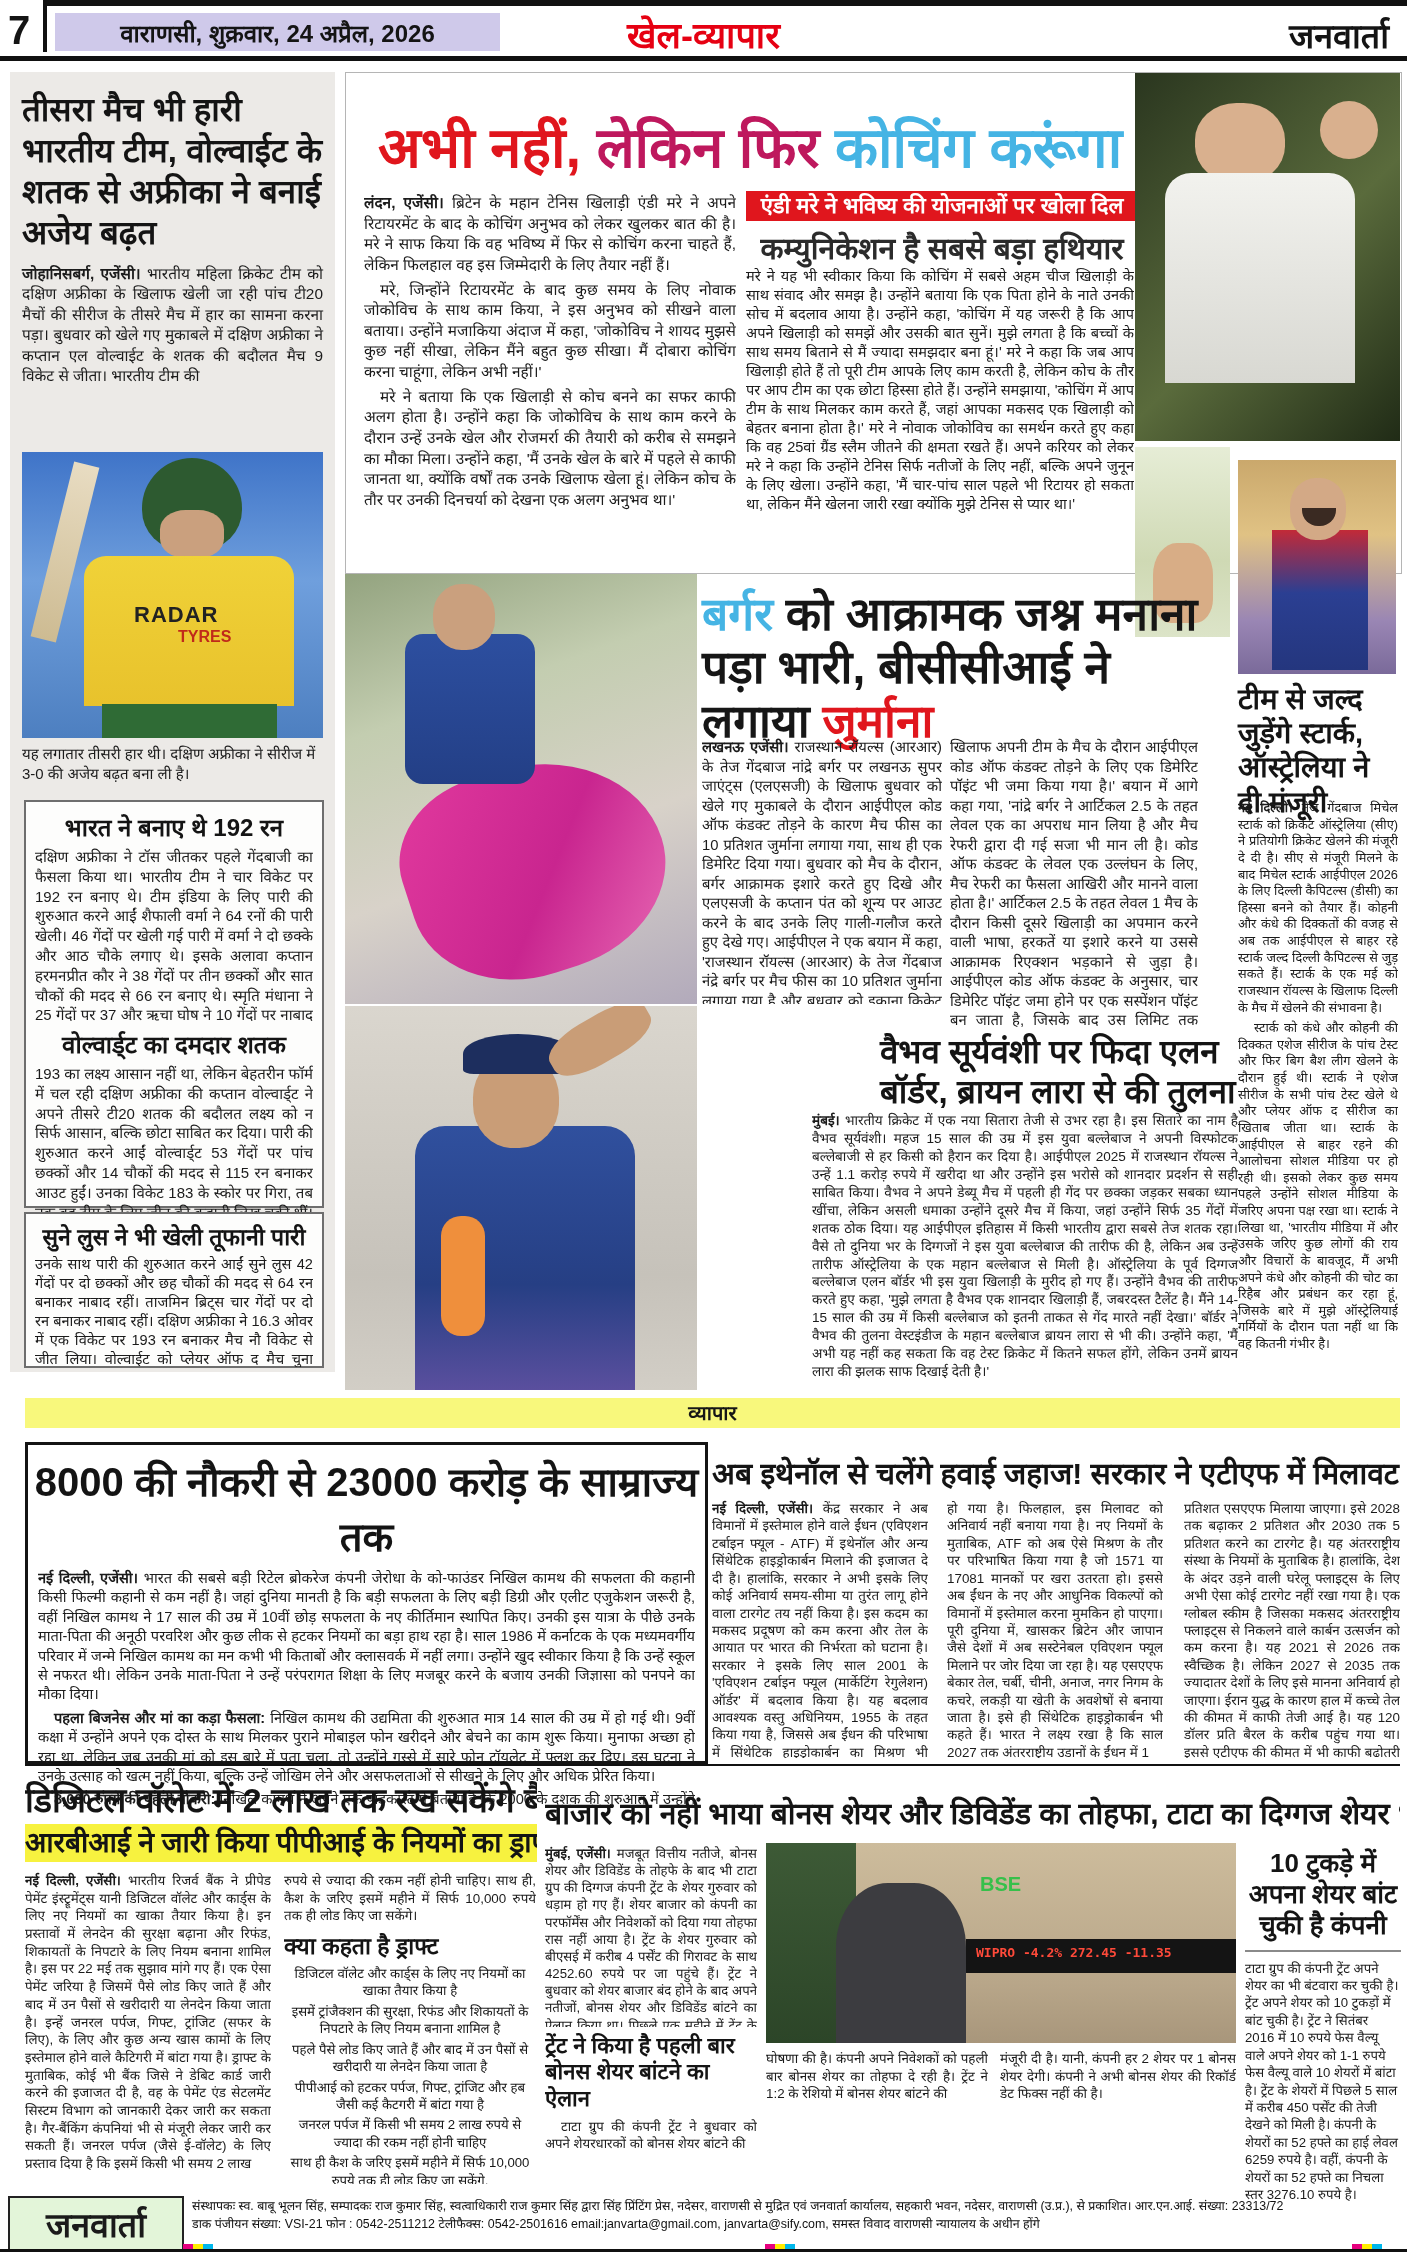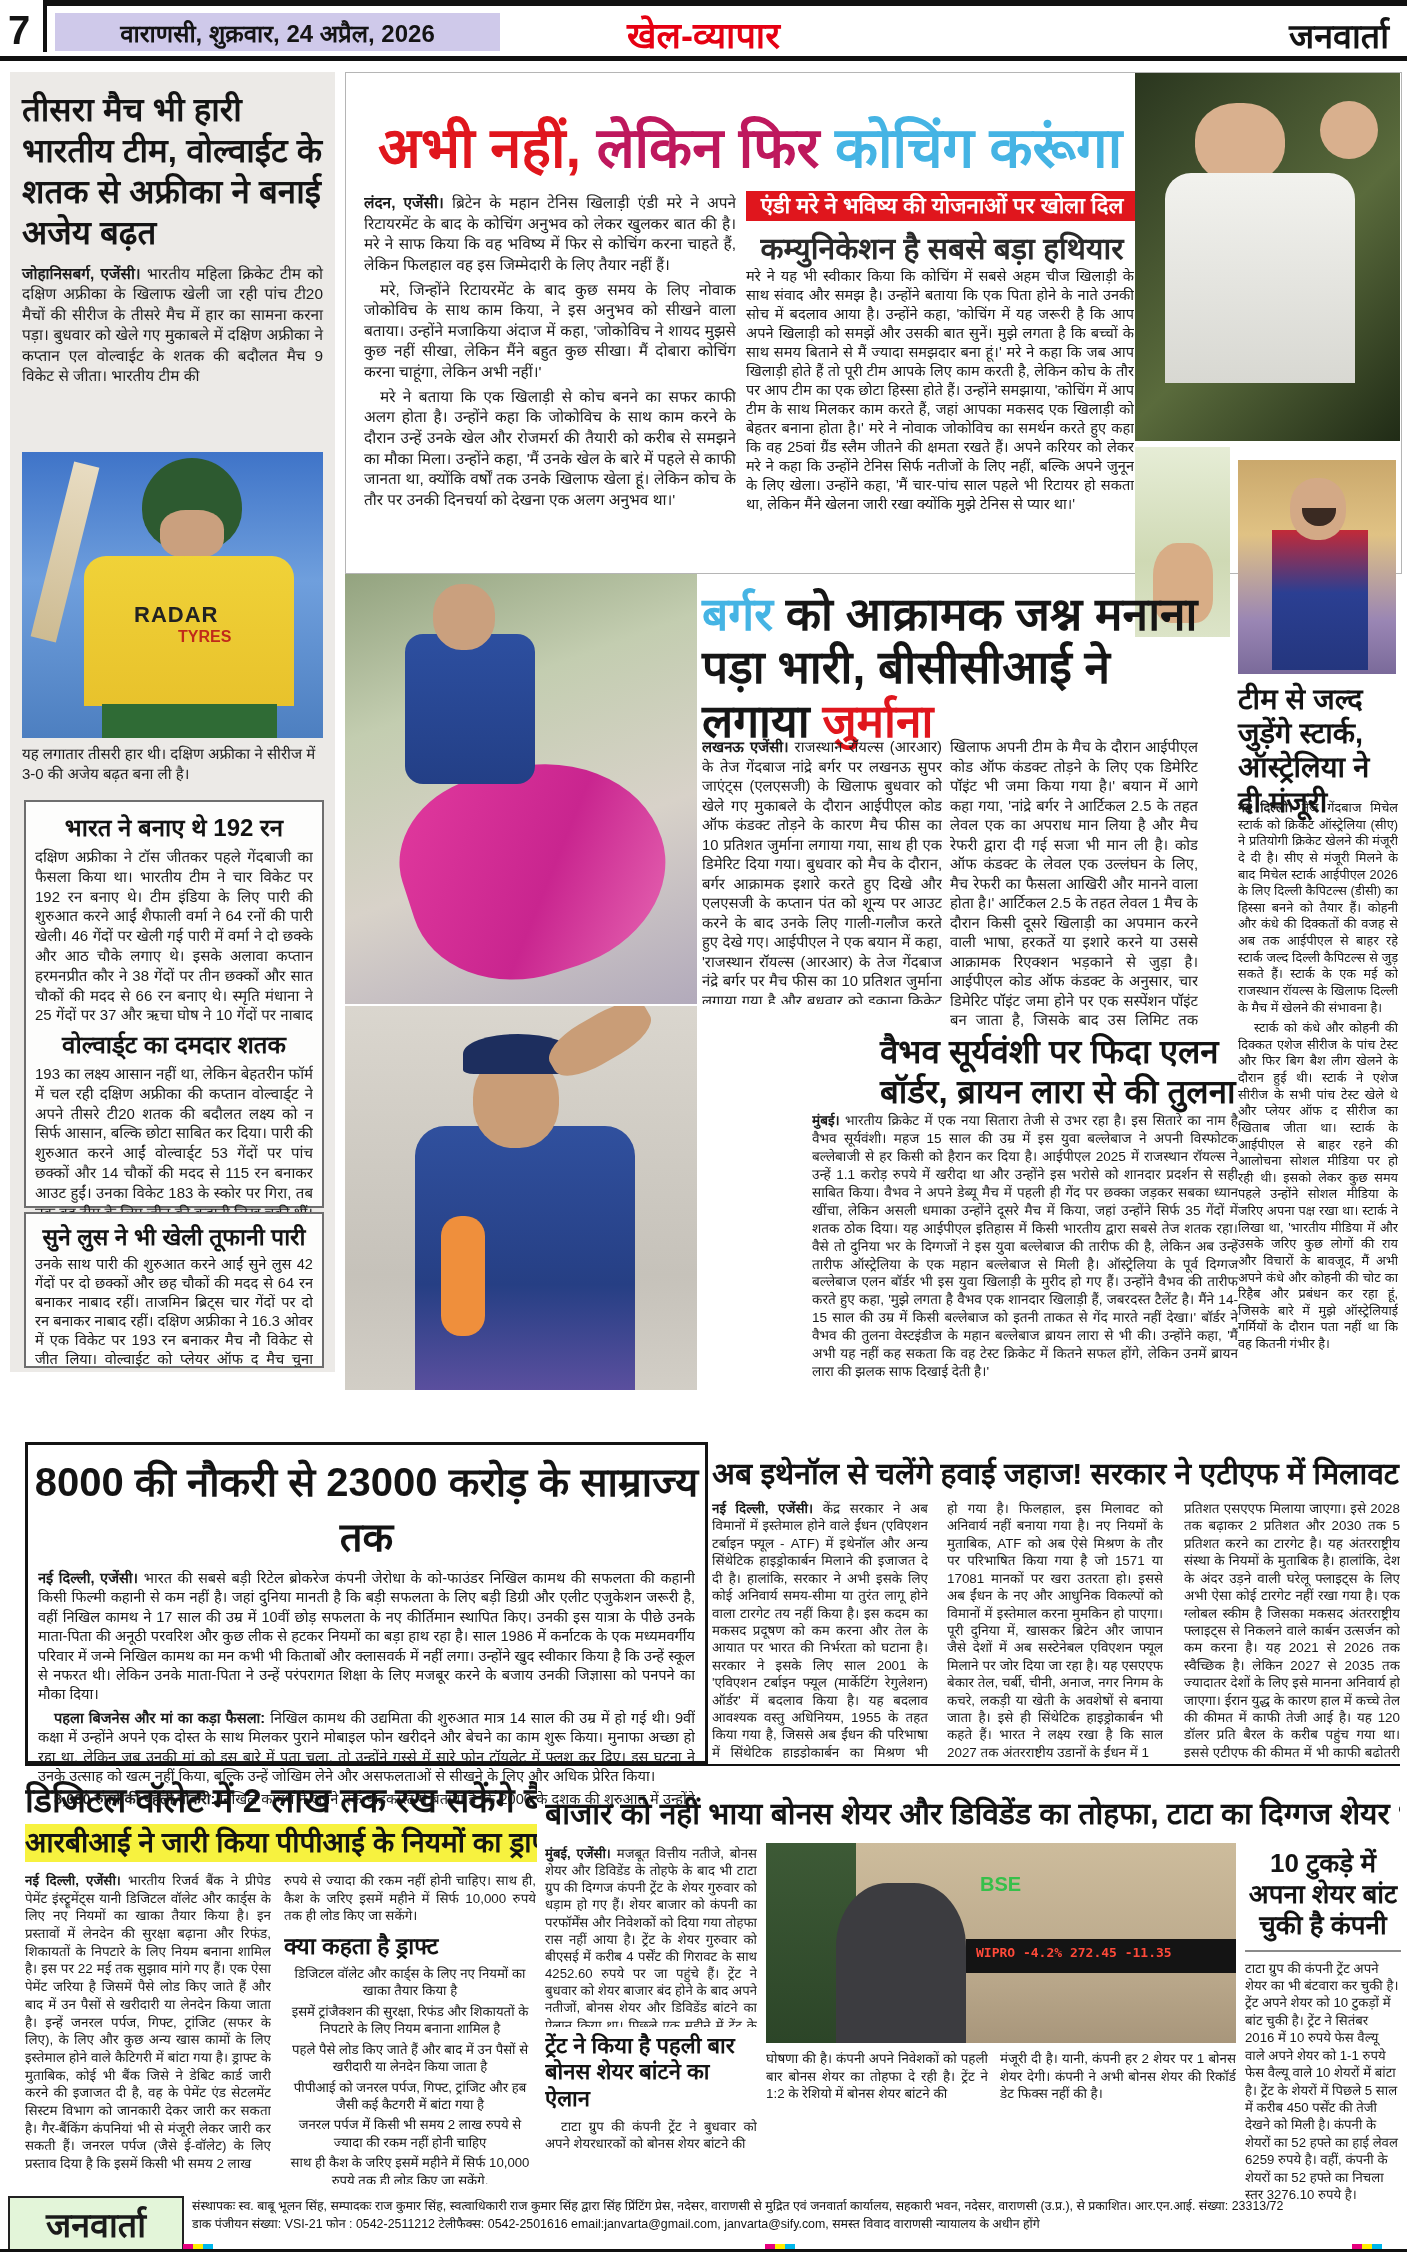--- a/index.html
+++ b/index.html
@@ -119,20 +119,21 @@
     <div style="left:34px;top:70px;width:96px;height:140px;background:linear-gradient(180deg,#c22a38,#2b3f92 45%,#24367e)"></div>
     <div style="left:52px;top:18px;width:56px;height:62px;background:#d3a986;border-radius:46%"></div>
     <div style="left:64px;top:48px;width:34px;height:18px;background:#3a2a22;border-radius:0 0 16px 16px"></div>
   </div>
   <div class="abs hl" style="left:1238px;top:682px;width:162px;font-size:29px;line-height:1.18">टीम से जल्द जुड़ेंगे स्टार्क, ऑस्ट्रेलिया ने दी मंजूरी</div>
   <div class="abs bt clip" style="left:1238px;top:800px;width:160px;height:588px;font-size:12.8px;line-height:1.3">
     <p><b>नई दिल्ली।</b> <span>तेज गेंदबाज मिचेल स्टार्क को क्रिकेट ऑस्ट्रेलिया (सीए) ने प्रतियोगी क्रिकेट खेलने की मंजूरी दे दी है। सीए से मंजूरी मिलने के बाद मिचेल स्टार्क आईपीएल 2026 के लिए दिल्ली कैपिटल्स (डीसी) का हिस्सा बनने को तैयार हैं। कोहनी और कंधे की दिक्कतों की वजह से अब तक आईपीएल से बाहर रहे स्टार्क जल्द दिल्ली कैपिटल्स से जुड़ सकते हैं। स्टार्क के एक मई को राजस्थान रॉयल्स के खिलाफ दिल्ली के मैच में खेलने की संभावना है।</span></p>
     <p>स्टार्क को कंधे और कोहनी की दिक्कत एशेज सीरीज के पांच टेस्ट और फिर बिग बैश लीग खेलने के दौरान हुई थी। स्टार्क ने एशेज सीरीज के सभी पांच टेस्ट खेले थे और प्लेयर ऑफ द सीरीज का खिताब जीता था। स्टार्क के आईपीएल से बाहर रहने की आलोचना सोशल मीडिया पर हो रही थी। इसको लेकर कुछ समय पहले उन्होंने सोशल मीडिया के जरिए अपना पक्ष रखा था। स्टार्क ने लिखा था, 'भारतीय मीडिया में और उसके जरिए कुछ लोगों की राय और विचारों के बावजूद, मैं अभी अपने कंधे और कोहनी की चोट का रिहैब और प्रबंधन कर रहा हूं, जिसके बारे में मुझे ऑस्ट्रेलियाई गर्मियों के दौरान पता नहीं था कि वह कितनी गंभीर है।</p>
   </div>
 
+  <div class="abs vyapar" style="left:25px;top:1398px;width:1375px;height:30px;font-size:20px;line-height:30px;color:#161616">व्यापार</div>
 
   <div class="abs" style="left:25px;top:1442px;width:677px;height:316px;border:3px solid #141414;background:#fff">
     <div class="hl" style="margin-top:8px;text-align:center;font-size:40px">8000 की नौकरी से 23000 करोड़ के साम्राज्य तक</div>
     <div class="bt clip" style="margin:6px 10px 0 10px;font-size:14.6px;line-height:1.33;height:240px">
       <p><b>नई दिल्ली, एजेंसी।</b> <span>भारत की सबसे बड़ी रिटेल ब्रोकरेज कंपनी जेरोधा के को-फाउंडर निखिल कामथ की सफलता की कहानी किसी फिल्मी कहानी से कम नहीं है। जहां दुनिया मानती है कि बड़ी सफलता के लिए बड़ी डिग्री और एलीट एजुकेशन जरूरी है, वहीं निखिल कामथ ने 17 साल की उम्र में 10वीं छोड़ सफलता के नए कीर्तिमान स्थापित किए। उनकी इस यात्रा के पीछे उनके माता-पिता की अनूठी परवरिश और कुछ लीक से हटकर नियमों का बड़ा हाथ रहा है। साल 1986 में कर्नाटक के एक मध्यमवर्गीय परिवार में जन्मे निखिल कामथ का मन कभी भी किताबों और क्लासवर्क में नहीं लगा। उन्होंने खुद स्वीकार किया है कि उन्हें स्कूल से नफरत थी। लेकिन उनके माता-पिता ने उन्हें परंपरागत शिक्षा के लिए मजबूर करने के बजाय उनकी जिज्ञासा को पनपने का मौका दिया।</span></p>
       <p><b>पहला बिजनेस और मां का कड़ा फैसला:</b><span> निखिल कामथ की उद्यमिता की शुरुआत मात्र 14 साल की उम्र में हो गई थी। 9वीं कक्षा में उन्होंने अपने एक दोस्त के साथ मिलकर पुराने मोबाइल फोन खरीदने और बेचने का काम शुरू किया। मुनाफा अच्छा हो रहा था, लेकिन जब उनकी मां को इस बारे में पता चला, तो उन्होंने गुस्से में सारे फोन टॉयलेट में फ्लश कर दिए। इस घटना ने उनके उत्साह को खत्म नहीं किया, बल्कि उन्हें जोखिम लेने और असफलताओं से सीखने के लिए और अधिक प्रेरित किया।</span></p>
       <p><b>8,000 रुपये की पहली नौकरी:</b><span> निखिल कामथ ने अपने एक पॉडकास्ट में बताया है कि 2000 के दशक की शुरुआत में उन्होंने बेंगलुरु के एक कॉल सेंटर में अपनी पहली नौकरी की थी। उस समय उनकी सैलरी सालाना करीब 88,000 रुपये मिलते थे, यानी महीने में लगभग 7,000 से 8,000 रुपये के बीच। निखिल रात की शिफ्ट में काम करते थे। उनका मानना है कि इस मामूली नौकरी ने उन्हें अनुशासन और काम की समझ सिखाई, जो आगे चलकर जेरोधा जैसी बड़ी कंपनी खड़ी करने में उनके काम आई।</span></p>
     </div>
   </div>
 
@@ -152,21 +153,21 @@
     <b>नई दिल्ली, एजेंसी।</b>
     <span>भारतीय रिजर्व बैंक ने प्रीपेड पेमेंट इंस्ट्रूमेंट्स यानी डिजिटल वॉलेट और कार्ड्स के लिए नए नियमों का खाका तैयार किया है। इन प्रस्तावों में लेनदेन की सुरक्षा बढ़ाना और रिफंड, शिकायतों के निपटारे के लिए नियम बनाना शामिल है। इस पर 22 मई तक सुझाव मांगे गए हैं। एक ऐसा पेमेंट जरिया है जिसमें पैसे लोड किए जाते हैं और बाद में उन पैसों से खरीदारी या लेनदेन किया जाता है। इन्हें जनरल पर्पज, गिफ्ट, ट्रांजिट (सफर के लिए), के लिए और कुछ अन्य खास कामों के लिए इस्तेमाल होने वाले कैटिगरी में बांटा गया है। ड्राफ्ट के मुताबिक, कोई भी बैंक जिसे ने डेबिट कार्ड जारी करने की इजाजत दी है, वह के पेमेंट एंड सेटलमेंट सिस्टम विभाग को जानकारी देकर जारी कर सकता है। गैर-बैंकिंग कंपनियां भी से मंजूरी लेकर जारी कर सकती हैं। जनरल पर्पज (जैसे ई-वॉलेट) के लिए प्रस्ताव दिया है कि इसमें किसी भी समय 2 लाख</span>
   </div>
   <div class="abs clip" style="left:284px;top:1872px;width:252px;height:312px">
     <div class="bt" style="font-size:13.4px;line-height:1.32">रुपये से ज्यादा की रकम नहीं होनी चाहिए। साथ ही, कैश के जरिए इसमें महीने में सिर्फ 10,000 रुपये तक ही लोड किए जा सकेंगे।</div>
     <div class="hl" style="font-size:23px;margin:4px 0 4px 0">क्या कहता है ड्राफ्ट</div>
     <div style="font-size:13.2px;line-height:1.32;color:#161616;text-align:center">
       <p style="margin:0 0 3px 0">डिजिटल वॉलेट और कार्ड्स के लिए नए नियमों का खाका तैयार किया है</p>
       <p style="margin:0 0 3px 0">इसमें ट्रांजैक्शन की सुरक्षा, रिफंड और शिकायतों के निपटारे के लिए नियम बनाना शामिल है</p>
       <p style="margin:0 0 3px 0">पहले पैसे लोड किए जाते हैं और बाद में उन पैसों से खरीदारी या लेनदेन किया जाता है</p>
-      <p style="margin:0 0 3px 0">पीपीआई को जनरल पर्पज, गिफ्ट, ट्रांजिट और हब जैसी कई कैटगरी में बांटा गया है</p>
+      <p style="margin:0 0 3px 0">पीपीआई को हटकर पर्पज, गिफ्ट, ट्रांजिट और हब जैसी कई कैटगरी में बांटा गया है</p>
       <p style="margin:0 0 3px 0">जनरल पर्पज में किसी भी समय 2 लाख रुपये से ज्यादा की रकम नहीं होनी चाहिए</p>
       <p style="margin:0">साथ ही कैश के जरिए इसमें महीने में सिर्फ 10,000 रुपये तक ही लोड किए जा सकेंगे.</p>
     </div>
   </div>
 
   <div class="abs hl nowrap clip" style="left:545px;top:1792px;width:855px;font-size:30px">बाजार को नहीं भाया बोनस शेयर और डिविडेंड का तोहफा, टाटा का दिग्गज शेयर धड़ाम</div>
   <div class="abs clip" style="left:545px;top:1845px;width:212px;height:340px">
     <div class="bt clip" style="font-size:13.2px;line-height:1.3;height:182px">
       <b>मुंबई, एजेंसी।</b>
       <span>मजबूत वित्तीय नतीजे, बोनस शेयर और डिविडेंड के तोहफे के बाद भी टाटा ग्रुप की दिग्गज कंपनी ट्रेंट के शेयर गुरुवार को धड़ाम हो गए हैं। शेयर बाजार को कंपनी का परफॉर्मेंस और निवेशकों को दिया गया तोहफा रास नहीं आया है। ट्रेंट के शेयर गुरुवार को बीएसई में करीब 4 पर्सेंट की गिरावट के साथ 4252.60 रुपये पर जा पहुंचे हैं। ट्रेंट ने बुधवार को शेयर बाजार बंद होने के बाद अपने नतीजों, बोनस शेयर और डिविडेंड बांटने का ऐलान किया था। पिछले एक महीने में ट्रेंट के शेयरों में अच्छी रिकवरी हुई है और कंपनी के शेयर करीब 27 पर्सेंट उछल गए हैं।</span>

